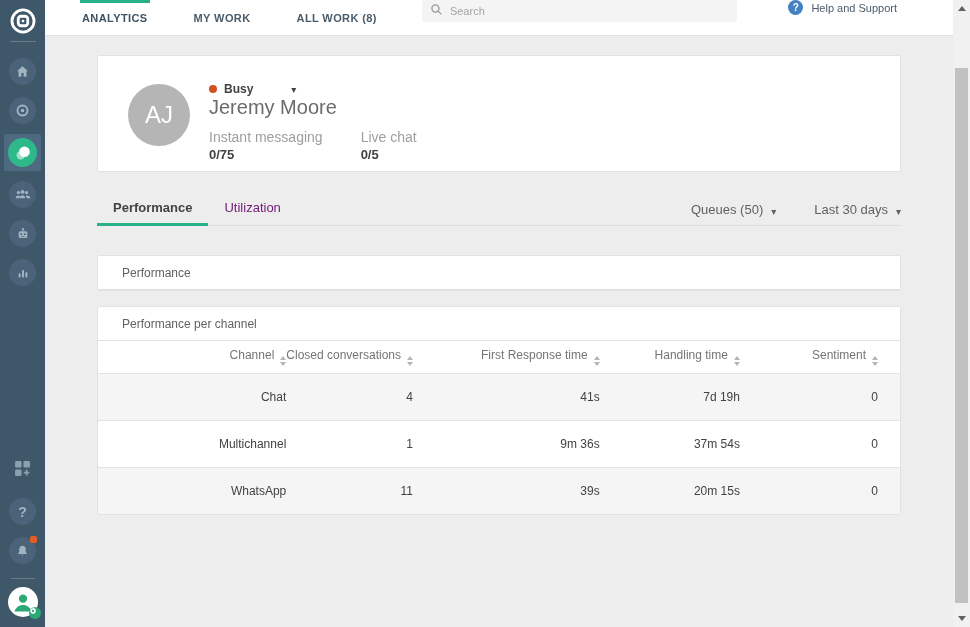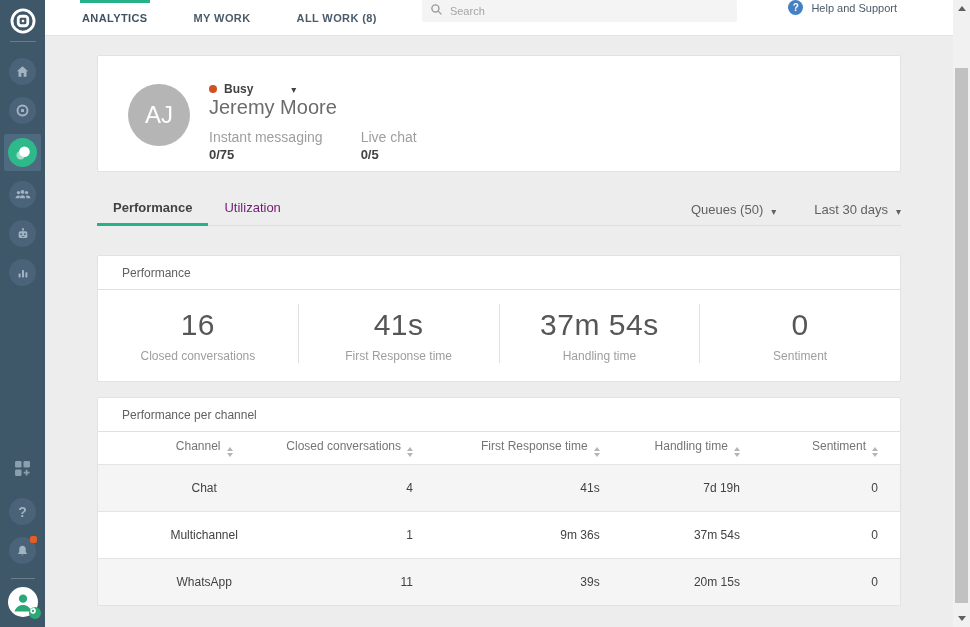--- a/index.html
+++ b/index.html
@@ -89,21 +89,21 @@
   .stat { flex:1; text-align:center; padding-top:4px; }
   .stat + .stat { border-left:1px solid #e0e0e0; }
   .stat-value { font-size:30px; font-weight:300; color:#565656; letter-spacing:.5px; }
   .stat-label { font-size:12px; color:#9e9e9e; margin-top:7px; }
 
   
   .table-card { margin-top:15px; margin-bottom:16px; }
   table { width:100%; border-collapse:collapse; }
   th { font-size:12px; font-weight:normal; color:#757575; height:32px; white-space:nowrap; cursor:pointer; }
   th.num, td.num { text-align:right; padding-right:22px; }
-  th:first-child, td:first-child { text-align:center; padding-left:24px; }
+  th:first-child, td:first-child { text-align:right; padding-left:24px; }
   thead tr { border-bottom:1px solid #e4e4e4; }
   tbody tr { border-top:1px solid #e4e4e4; }
   tbody tr:nth-child(odd) { background:#f5f5f5; }
   td { font-size:12px; color:#424242; height:47px; }
   .sort { display:inline-flex; flex-direction:column; margin-left:6px; vertical-align:-1px; }
   .sort i { display:block; width:0; height:0; border-left:3.5px solid transparent; border-right:3.5px solid transparent; }
   .sort .u { border-bottom:4px solid #b5b5b5; margin-bottom:2px; }
   .sort .d { border-top:4px solid #b5b5b5; }
 </style>
 </head>
@@ -296,38 +296,20 @@
         </button>
         <button class="filter">
           <span>Last 30 days</span>
           <span class="caret">▾</span>
         </button>
       </div>
     </div>
 
     <section class="card perf-card">
       <div class="card-title">Performance</div>
-      <div class="stats">
-        <div class="stat">
-          <div class="stat-value">16</div>
-          <div class="stat-label">Closed conversations</div>
-        </div>
-        <div class="stat">
-          <div class="stat-value">41s</div>
-          <div class="stat-label">First Response time</div>
-        </div>
-        <div class="stat">
-          <div class="stat-value">37m 54s</div>
-          <div class="stat-label">Handling time</div>
-        </div>
-        <div class="stat">
-          <div class="stat-value">0</div>
-          <div class="stat-label">Sentiment</div>
-        </div>
-      </div>
     </section>
 
     <section class="card table-card">
       <div class="card-title">Performance per channel</div>
       <table>
         <colgroup>
             <col style="width:25%">
             <col style="width:15%">
             <col style="width:24%">
             <col style="width:18%">

